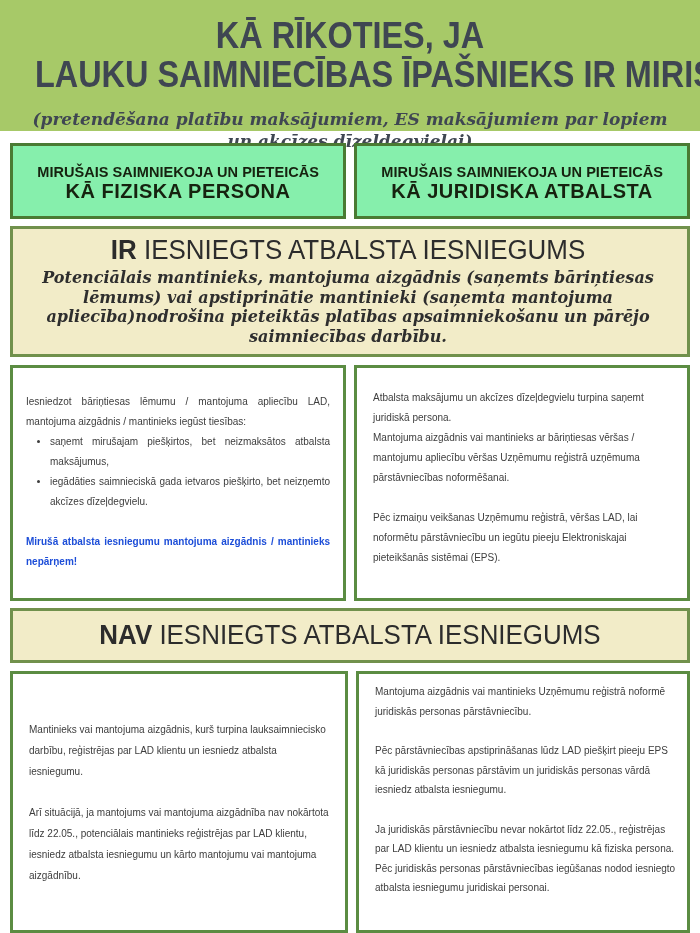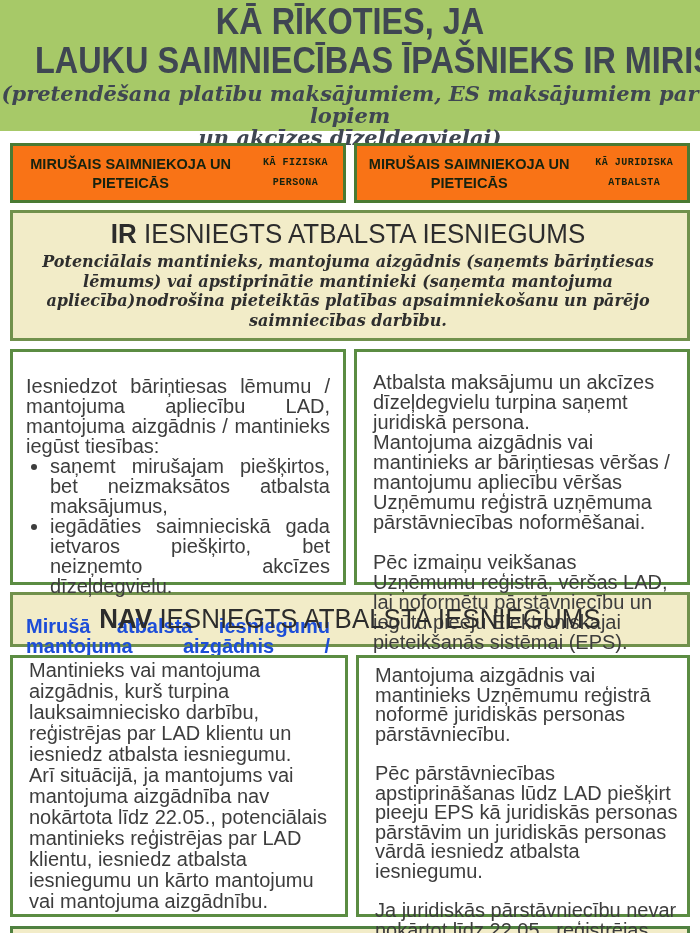--- a/index.html
+++ b/index.html
@@ -9,60 +9,60 @@
     overflow: hidden;
     font-family: "Liberation Sans", sans-serif;
     position: relative;
   }
   .page { width: 700px; height: 933px; overflow: hidden; }
 
   
   .header {
     background: #a7c968;
     width: 700px; height: 131px;
-    padding-top: 2px; box-sizing: border-box;
+    padding-top: 16px; box-sizing: border-box;
     text-align: center;
   }
   .title-line {
     font-weight: 700;
     font-size: 36px;
     line-height: 39px;
     color: #3f4652;
     letter-spacing: 0px;
     transform: scaleX(0.90);
     transform-origin: 50% 50%;
     white-space: nowrap;
   }
   .subtitle {
     font-family: "DejaVu Serif", serif;
     font-style: italic;
     font-weight: 600;
-    font-size: 21px;
+    font-size: 17px;
     line-height: 22px;
     color: #3f4652;
-    margin-top: 3px;
+    margin-top: 14px;
   }
 
   .content { padding: 0 10px; }
 
   
   .col-row { display: flex; gap: 8px; margin-top: 12px; }
   .col-head {
     flex: 1;
-    background: #f97316;
+    background: #86efac;
     border: 3px solid #4a7a33;
     box-sizing: border-box;
-    height: 60px;
-    display: flex; flex-direction: row;
+    height: 76px;
+    display: flex; flex-direction: column;
     align-items: center; justify-content: center;
     text-align: center;
     color: #16220f;
   }
   .col-head .l1 { font-size: 15px; font-weight: 700; line-height: 19px; transform: scaleX(0.97); }
-  .col-head .l2 { font-size: 10px; font-weight: 800; line-height: 20px; letter-spacing: 0.5px; font-family: Liberation Mono, monospace; }
+  .col-head .l2 { font-size: 20px; font-weight: 800; line-height: 20px; letter-spacing: 0.5px; }
 
   
   .banner {
     background: #f2ecc8;
     border: 3px solid #71914c;
     box-sizing: border-box;
     margin-top: 7px;
     text-align: center;
   }
   .banner-title {
@@ -87,21 +87,21 @@
   .banner-nav { padding: 9px 8px; }
 
   
   .box-row { display: flex; gap: 8px; margin-top: 8px; }
   .wbox {
     flex: 1;
     background: #ffffff;
     border: 3px solid #5b8c42;
     box-sizing: border-box;
     color: #3d3d3d;
-    font-size: 20px;
+    font-size: 10px;
     line-height: 20px;
   }
   .row1 .wbox { height: 236px; }
   .row2 .wbox { height: 262px; }
 
   .wbox.justify { text-align: justify; text-justify: inter-word; padding: 24px 13px 10px 13px; }
   .wbox.center  { text-align: left; padding-left: 16px; }
 
   .r1-right { padding: 20px 10px 10px 10px; }
   .r2-left  { display: flex; flex-direction: column; justify-content: center; padding: 10px 12px; line-height: 21px; }

